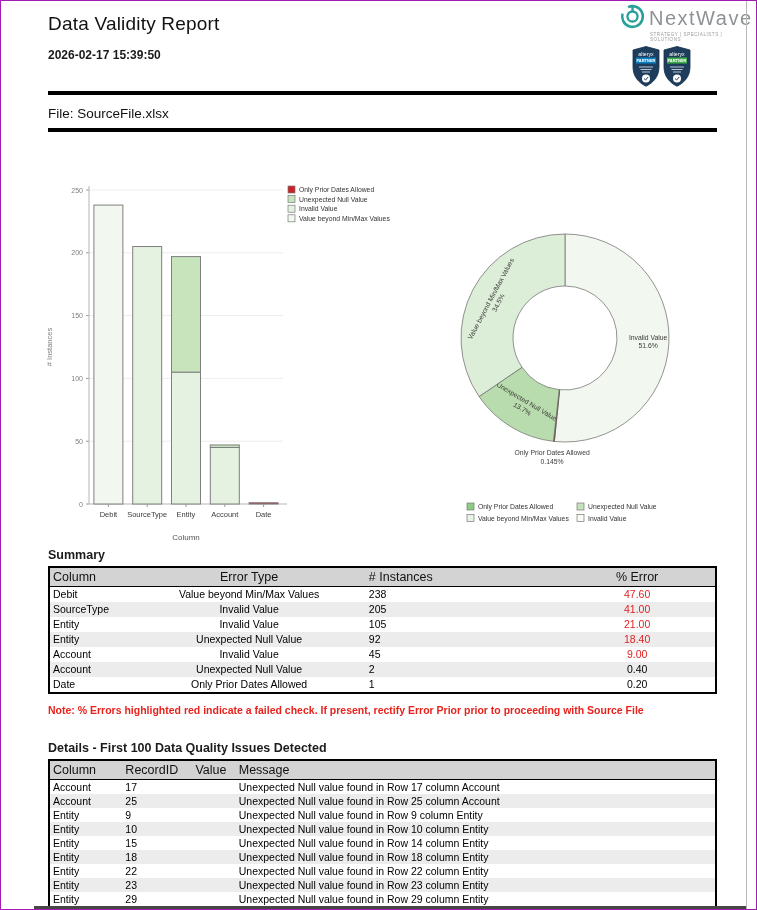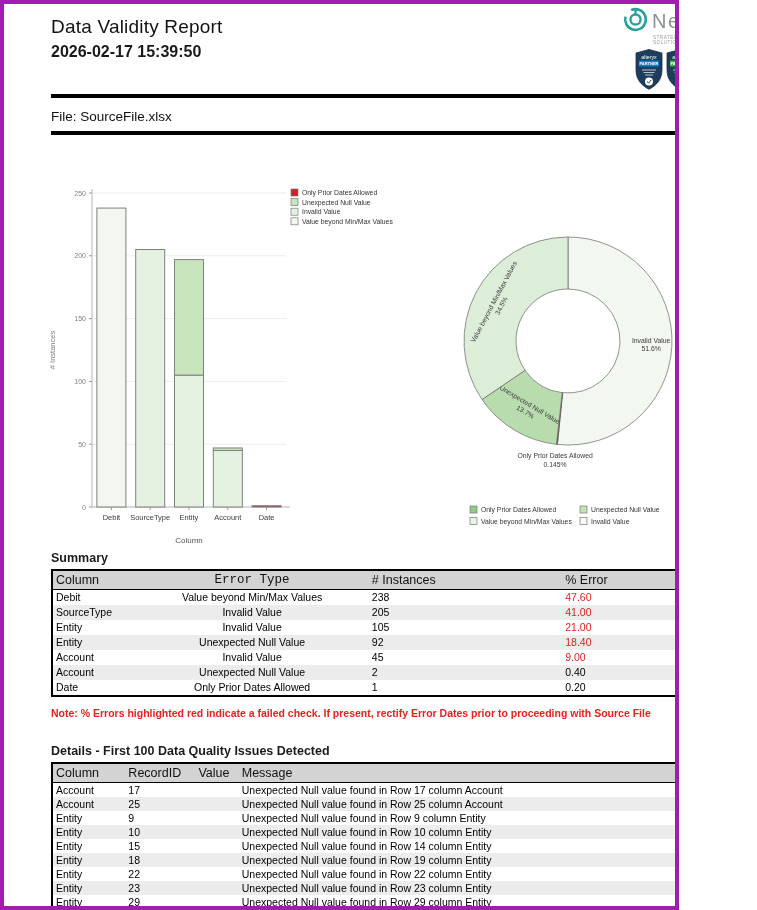--- a/index.html
+++ b/index.html
@@ -1,27 +1,27 @@
 <!DOCTYPE html>
 <html><head>
 <meta charset="utf-8">
 <style>
   * { margin:0; padding:0; box-sizing:border-box; }
   html,body { background:#fff; }
   body { font-family:"Liberation Sans", sans-serif; }
   #page {
-    position:relative; width:679px; height:910px; background:#fff;
-    border:4px solid #a21caf; overflow:hidden;
+    position:relative; width:757px; height:910px; background:#fff;
+    border:1px solid #a21caf; overflow:hidden;
   }
   .abs { position:absolute; }
   #page-right-edge { left:745px; top:0; width:1px; height:910px; background:#b8b8b8; }
   #bottom-strip { left:33px; top:905px; width:712px; height:5px; background:#474747; }
 
   #report-title { left:47px; top:12px; font-size:19px; color:#121212; letter-spacing:0.2px; }
-  #report-timestamp { left:47px; top:39px; font-size:16px; font-weight:bold; color:#1a1a1a; }
+  #report-timestamp { left:47px; top:47px; font-size:12px; font-weight:bold; color:#1a1a1a; }
 
   #brand-block { left:618px; top:2px; width:130px; }
   #brand-row { display:flex; align-items:center; }
   #brand-name { font-size:20px; color:#8f9294; letter-spacing:1.5px; margin-left:3px; }
   #brand-tagline { font-size:4.6px; color:#9a9a9a; letter-spacing:0.5px; margin-left:31px; margin-top:-2px; }
   #badges-row { margin-left:13px; margin-top:4px; display:flex; gap:3px; }
 
   .rule { left:47px; width:669px; height:4px; background:#000; }
   #rule-1 { top:90px; }
   #rule-2 { top:127px; }
@@ -38,21 +38,21 @@
   table { border-collapse:collapse; table-layout:fixed; width:669px; }
   #summary-table-wrap { left:47px; top:565px; }
   #details-table-wrap { left:47px; top:758px; }
   table { border:2px solid #000; }
   th { background:#d3d3d3; font-weight:normal; font-size:12.5px; color:#111;
        height:19px; border-bottom:1px solid #000; padding:0 3px; white-space:nowrap; overflow:hidden; }
   td { font-size:10.5px; color:#000; height:15px; line-height:15px; padding:0 3px;
        white-space:nowrap; overflow:hidden; }
   #details-table-wrap td { height:14px; line-height:14px; }
   tr.alt td { background:#ececec; }
-  .al { text-align:left; } .ac { text-align:center; } .ar { text-align:left; }
+  .al { text-align:left; } .ac { text-align:center; } .ar { text-align:center; }
   td.red { color:#e01f1f; }
 
   #note-line { left:47px; top:703px; width:669px; font-size:10.5px; font-weight:bold; color:#e8221c; }
 </style>
 </head>
 <body>
 
 <div id="page">
 
   <div class="abs" id="report-title">Data Validity Report</div>
@@ -187,21 +187,21 @@
         </g>
       </svg>
   </div>
 
   <div class="abs section-heading" id="summary-heading">Summary</div>
   <div class="abs" id="summary-table-wrap">
     <table id="summaryTable">
         <thead>
           <tr>
             <th class="al" style="width: 12.5%;">Column</th>
-            <th class="ac" style="width: 35%; font-family: Liberation Mono, monospace;">Error Type</th>
+            <th class="ac" style="width: 35%;">Error Type</th>
             <th class="al" style="width: 29%;"># Instances</th>
             <th class="ar" style="width: 23.5%;">% Error</th>
           </tr>
         </thead>
         <tbody>
           <tr>
             <td class="al">Debit</td>
             <td class="ac">Value beyond Min/Max Values</td>
             <td class="al">238</td>
             <td class="ar red">47.60</td>
@@ -239,21 +239,21 @@
           <tr>
             <td class="al">Date</td>
             <td class="ac">Only Prior Dates Allowed</td>
             <td class="al">1</td>
             <td class="ar">0.20</td>
           </tr>
         </tbody>
       </table>
   </div>
 
-  <div class="abs" id="note-line">Note: % Errors highlighted red indicate a failed check. If present, rectify Error Dates prior to proceeding with Source File</div>
+  <div class="abs" id="note-line">Note: % Errors highlighted red indicate a failed check. If present, rectify Error Prior prior to proceeding with Source File</div>
 
   <div class="abs section-heading" id="details-heading">Details - First 100 Data Quality Issues Detected</div>
   <div class="abs" id="details-table-wrap">
     <table id="detailsTable">
         <thead>
           <tr>
             <th class="al" style="width: 11%;">Column</th>
             <th class="al" style="width: 10.5%; margin-left: 30px;">RecordID</th>
             <th class="al" style="width: 6.5%;">Value</th>
             <th class="al" style="width: 72%; margin-left: 20px;">Message</th>
@@ -287,21 +287,21 @@
           <tr>
             <td class="al">Entity</td>
             <td class="al">15</td>
             <td class="al"></td>
             <td class="al">Unexpected Null value found in Row 14 column Entity</td>
           </tr>
           <tr class="alt">
             <td class="al">Entity</td>
             <td class="al">18</td>
             <td class="al"></td>
-            <td class="al">Unexpected Null value found in Row 19 column Entity</td>
+            <td class="al">Unexpected Null value found in Row 18 column Entity</td>
           </tr>
           <tr>
             <td class="al">Entity</td>
             <td class="al">22</td>
             <td class="al"></td>
             <td class="al">Unexpected Null value found in Row 22 column Entity</td>
           </tr>
           <tr class="alt">
             <td class="al">Entity</td>
             <td class="al">23</td>

